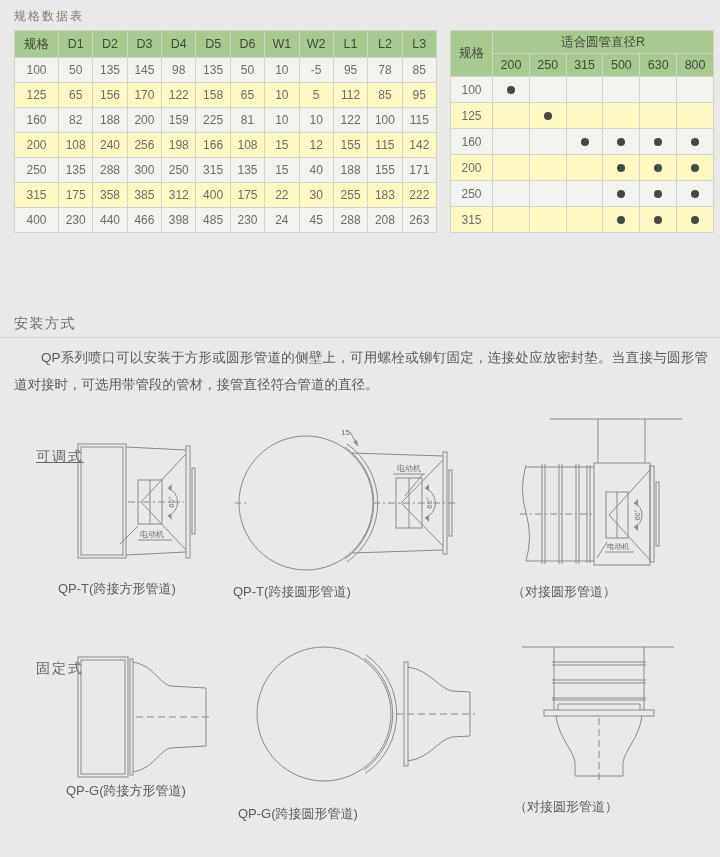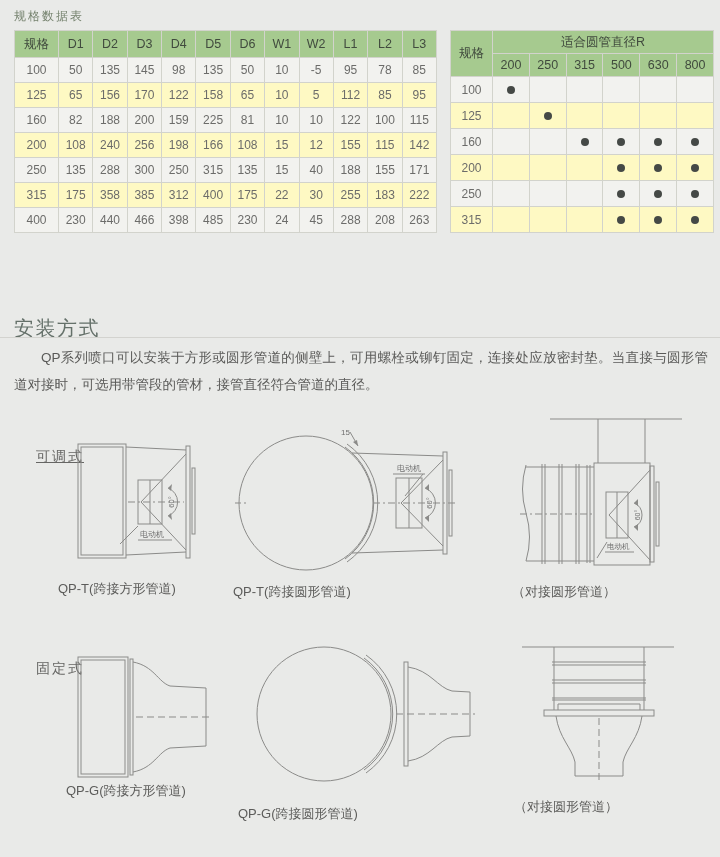--- a/index.html
+++ b/index.html
@@ -18,21 +18,21 @@
   .spec-table th { height:26px; background:#a6ca8f; color:#414b3e; font-size:12.5px; }
   .spec-table td { height:24px; font-size:12px; color:#6c6c6a; }
   .fit-table { left:450px; top:30px; width:264px; }
   .fit-table th { background:#a6ca8f; color:#414b3e; font-size:12.5px; height:22px; }
   .fit-table td { height:25px; font-size:12px; color:#6c6c6a; }
   tr.light td { background:#f2f2ef; }
   tr.beige td { background:#fef9c3;margin-top:32px; }
   .dot { display:inline-block; width:8px; height:8px; border-radius:50%; background:#454946; vertical-align:middle; }
   .install-heading {
     position:absolute; left:14px; top:315px;
-    font-size:20px; color:#65716a; letter-spacing:1.5px;
+    font-size:14px; color:#65716a; letter-spacing:1.5px;
   }
   .divider { position:absolute; left:0; top:337px; width:720px; border-top:1px solid #d3d3cf; }
   .install-paragraph {
     position:absolute; left:14px; top:344px; width:694px; margin:0;
     font-size:13.5px; color:#5a5a58; line-height:27px; text-indent:2em; text-align:justify;
   }
   .row-label { position:absolute; font-size:14px; color:#666664; letter-spacing:2px; }
   .row-label.adjustable { left:36px; top:448px;text-decoration:underline; }
   .row-label.fixed { left:36px; top:660px; }
   figure { position:absolute; margin:0; }

